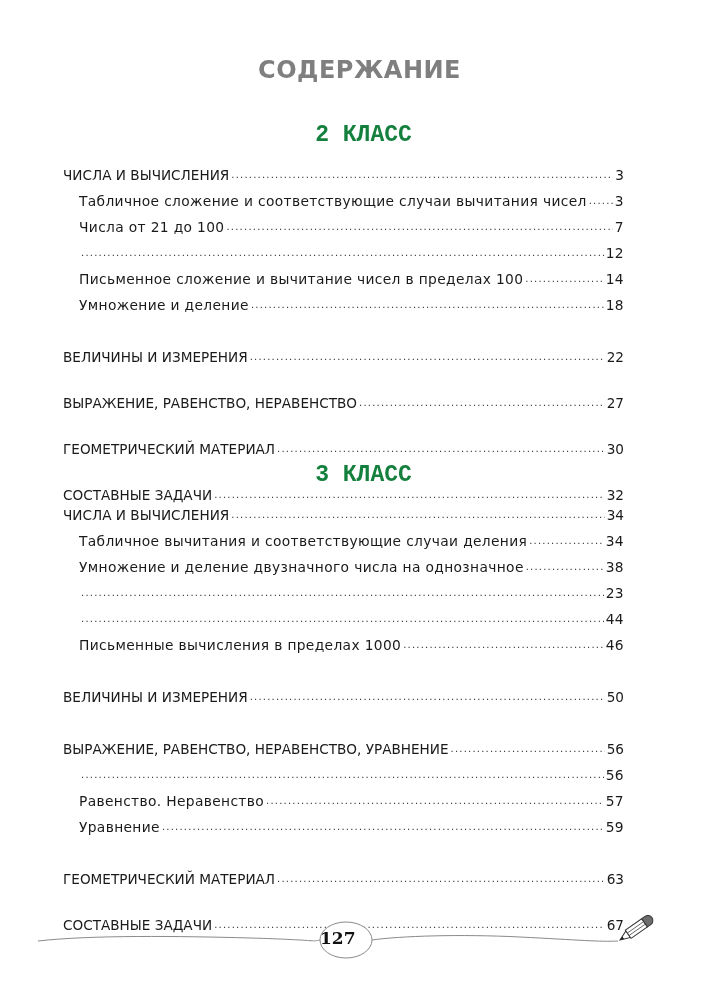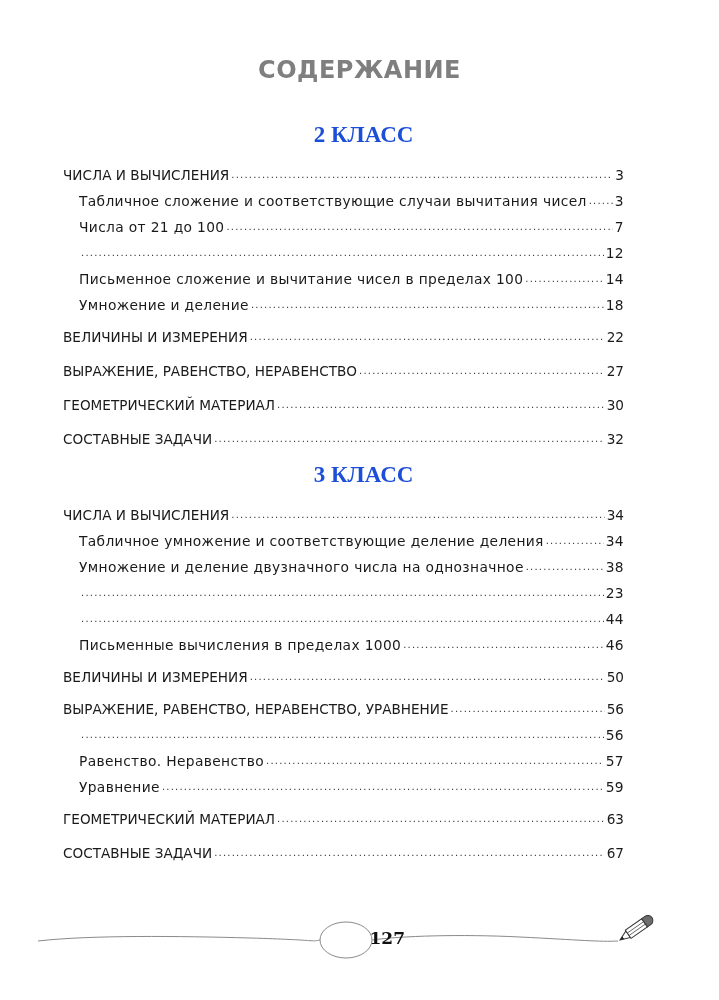--- a/index.html
+++ b/index.html
@@ -7,47 +7,47 @@
       width: 719px; height: 1000px; position: relative; overflow: hidden;
       font-family: "DejaVu Sans", "Liberation Sans", sans-serif; color: #1a1a1a;
     }
     .title {
       position: absolute; left: 0; right: 0; top: 56px;
       text-align: center; font-family: "DejaVu Sans", sans-serif;
       font-weight: bold; font-size: 24px; letter-spacing: 0.5px; color: #7f7f7f;
     }
     .grade {
       position: absolute; left: 0; right: 0; text-align: center;
-      font-family: Liberation Serif, serif; font-weight: bold; font-size: 23px; color: #1d4ed8; margin-left: 8px;
+      font-family: Liberation Mono, monospace; font-weight: bold; font-size: 23px; color: #15803d; margin-left: 8px;
     }
     .grade.g2 { top: 122px; }
     .grade.g3 { top: 462px; }
     .toc { position: absolute; left: 63px; width: 561px; }
     .toc.t2 { top: 162px; }
     .toc.t3 { top: 502px; }
     .row {
       display: flex; align-items: center; height: 26px; line-height: 26px;
       font-size: 13.6px; white-space: nowrap;
     }
     .row.sub { padding-left: 16px; font-size: 13.8px; letter-spacing: 0.35px; }
-    .row.gap { margin-top: 8px; }
-    .row.gap2 { margin-top: 6px; }
+    .row.gap { margin-top: 20px; }
+    .row.gap2 { margin-top: 26px; }
     .row .lbl { flex: 0 0 auto; }
     .row .dots {
       flex: 1 1 auto; overflow: hidden; margin: 0 2px;
       font-size: 10px; letter-spacing: 1.2px; color: #333;
     }
     .row .dots::before {
       content: "................................................................................................................................................................................................................................................";
     }
     .row .pg { flex: 0 0 auto; text-align: right; }
     .footer { position: absolute; left: 0; top: 900px; width: 719px; height: 100px; }
     .pagenum {
-      position: absolute; left: 320px; top: 928px; width: 52px; text-align: right;
-      font-family: "DejaVu Serif", "Liberation Serif", serif; font-weight: bold; font-size: 17px; color: #111; padding-left: 33px;
+      position: absolute; left: 320px; top: 928px; width: 52px; text-align: left;
+      font-family: "DejaVu Serif", "Liberation Serif", serif; font-weight: bold; font-size: 17px; color: #111;
     }
   </style>
 </head>
 <body>
 
 <div class="title">СОДЕРЖАНИЕ</div>
 
 <div class="grade g2">2 КЛАСС</div>
 <div class="toc t2">
   <div class="row">
@@ -102,21 +102,21 @@
 </div>
 
 <div class="grade g3">3 КЛАСС</div>
 <div class="toc t3">
   <div class="row">
       <span class="lbl">ЧИСЛА И ВЫЧИСЛЕНИЯ</span>
       <span class="dots"></span>
       <span class="pg">34</span>
     </div>
   <div class="row sub">
-      <span class="lbl">Табличное умножение и соответствующие деление деления</span>
+      <span class="lbl">Табличное вычитания и соответствующие случаи деления</span>
       <span class="dots"></span>
       <span class="pg">34</span>
     </div>
   <div class="row sub">
       <span class="lbl">Умножение и деление двузначного числа на однозначное</span>
       <span class="dots"></span>
       <span class="pg">38</span>
     </div>
   <div class="row sub">
       <span class="dots"></span>

